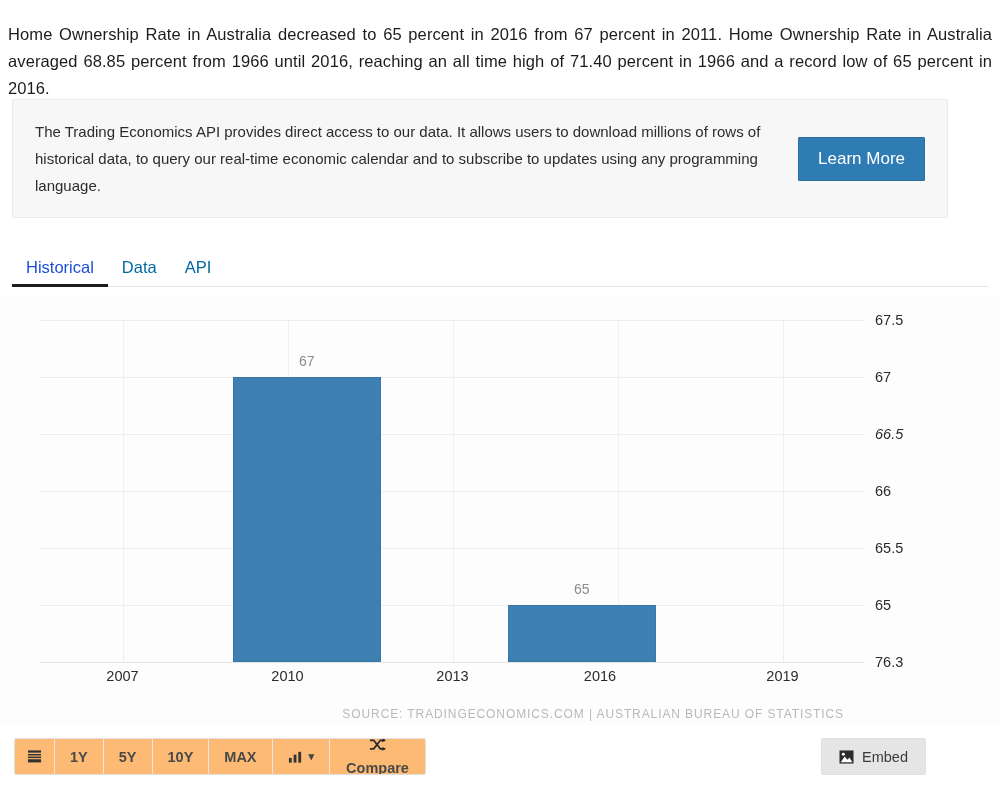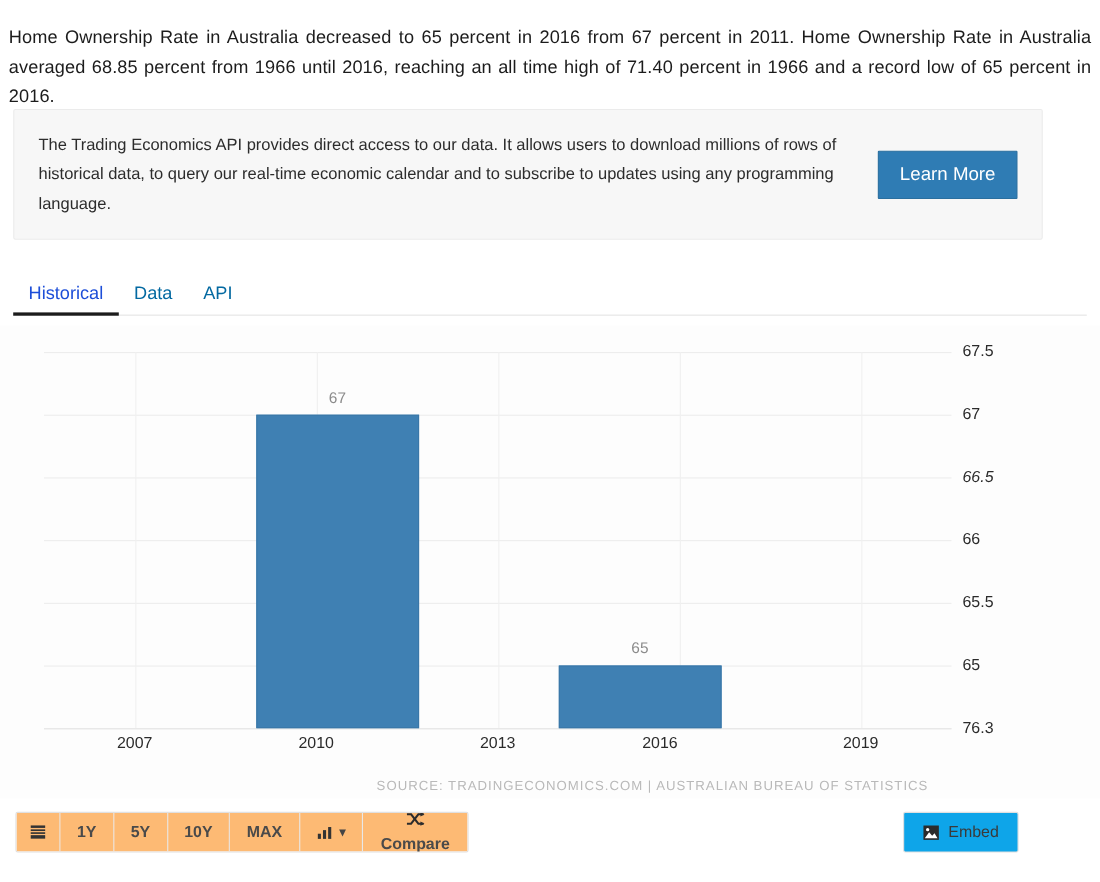--- a/index.html
+++ b/index.html
@@ -185,21 +185,21 @@
     position: absolute;
     right: 14px; top: 738px;
     height: 37px;
     display: flex;
     align-items: center;
     gap: 8px;
     padding: 0 17px;
     font-size: 14.5px;
     color: #3a3a3a;
     border: 1px solid #e0e0e0;
-    background: #0ea5e9;
+    background: #e5e5e5;
     border-radius: 2px;
     cursor: pointer;
   }
 
   svg { display: block; }
 </style>
 </head>
 <body>
 
 <div id="page">

